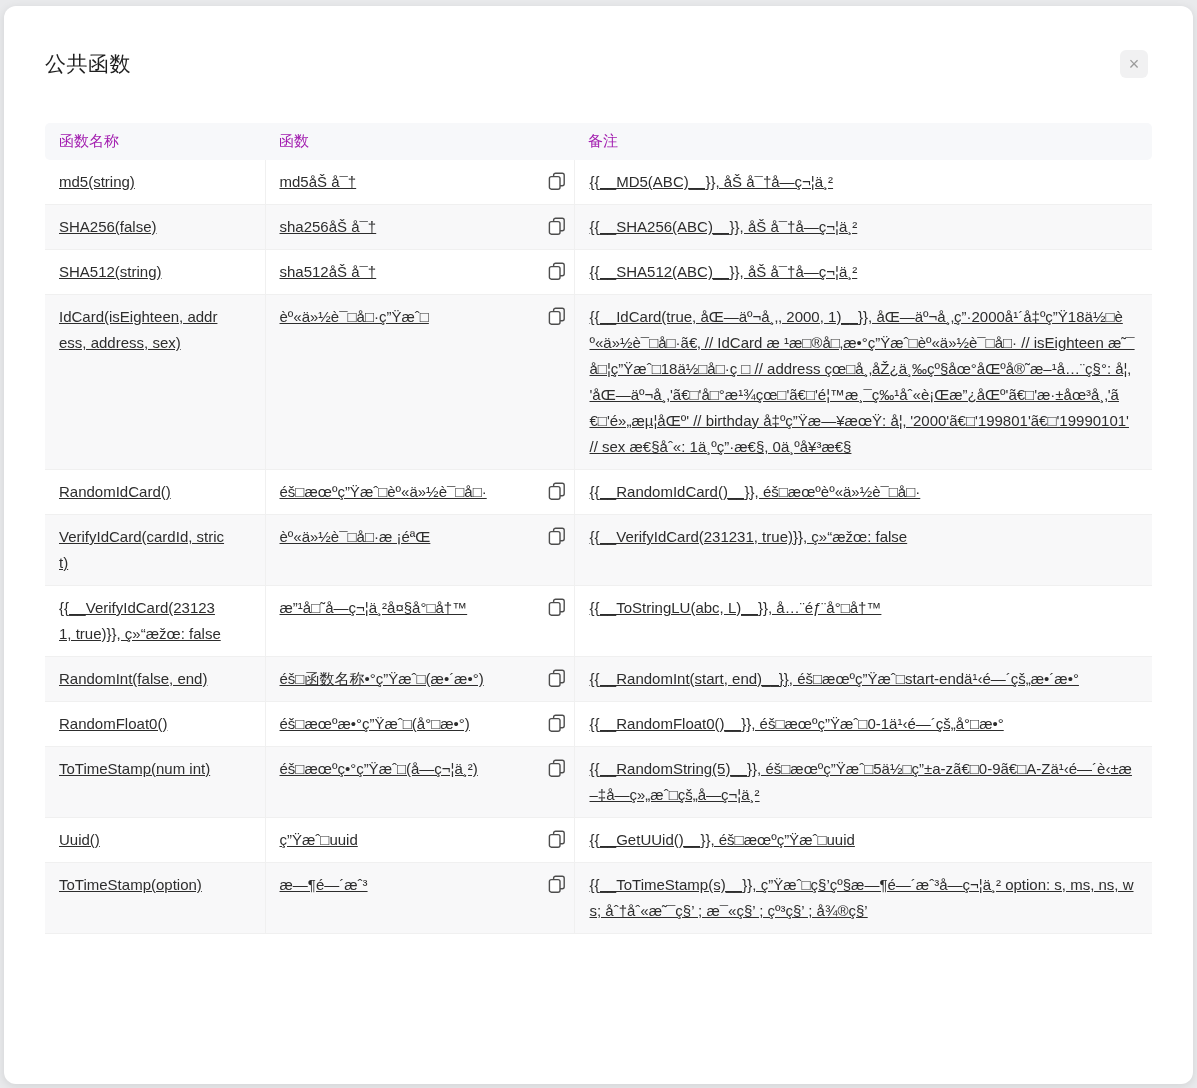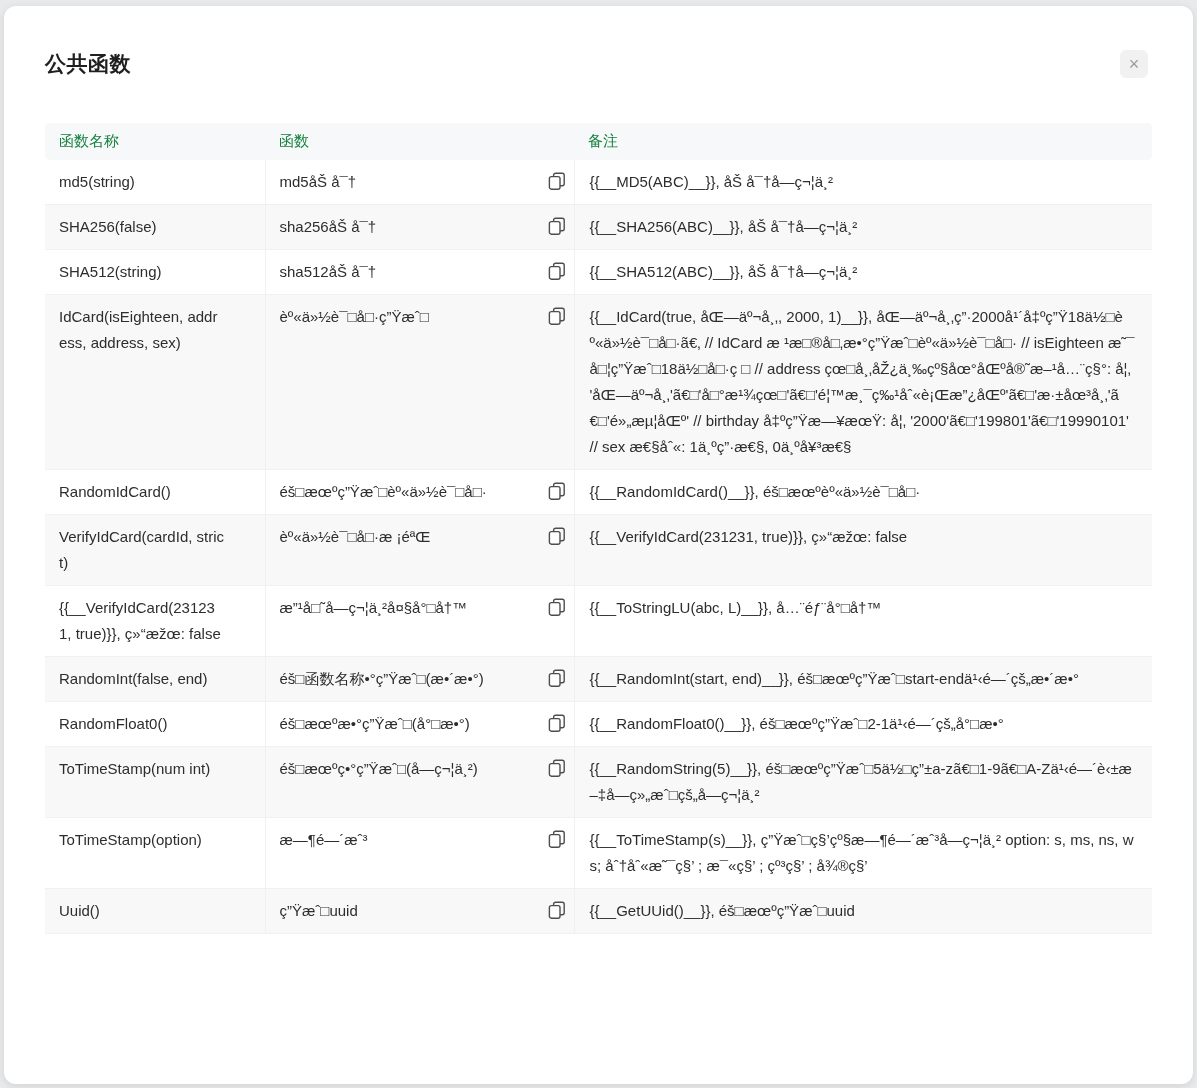--- a/index.html
+++ b/index.html
@@ -14,47 +14,48 @@
     font-family:"Liberation Sans","DejaVu Sans",sans-serif;
     overflow:hidden;
   }
   .modal-card{
     position:absolute;left:4px;right:4px;top:6px;bottom:4px;
     background:#ffffff;border-radius:12px;
     box-shadow:0 2px 10px rgba(0,0,0,.10);
   }
   .modal-inner{position:relative;padding:46px 41px 0 41px;height:100%;}
   .modal-title{
-    margin:0;font-size:21px;line-height:24px;font-weight:700;
+    margin:0;font-size:21px;line-height:24px;font-weight:400;
     color:var(--title-color);letter-spacing:.5px;
   }
   .close-btn{
     position:absolute;top:44px;right:45px;width:28px;height:28px;
     background:#f1f1f2;border-radius:6px;cursor:pointer;
     display:flex;align-items:center;justify-content:center;
   }
   .close-glyph{font-size:18px;line-height:1;color:#9b9b9b;}
   .table-wrap{margin-top:47px;}
   table.fn-table{
     width:1107px;border-collapse:collapse;table-layout:fixed;
     font-size:15px;color:var(--text-color);
   }
   .fn-table col.c1{width:220px;}
   .fn-table col.c2{width:309px;}
   .fn-table col.c3{width:578px;}
   .fn-table thead th{
     background:var(--header-bg);height:37px;padding:0 14px;
-    font-weight:400;text-align:left;color:#15803d;
+    font-weight:400;text-align:left;color:#a21caf;
   }
   .fn-table thead th:first-child{border-top-left-radius:5px;border-bottom-left-radius:5px;}
   .fn-table thead th:last-child{border-top-right-radius:5px;border-bottom-right-radius:5px;font-family:Liberation Mono, monospace;}
   .fn-table tbody td{
     padding:9px 14px;line-height:26px;vertical-align:top;
     border-bottom:1px solid var(--border);
     word-break:break-all;
+    text-decoration:underline;
   }
   .fn-table tbody td:not(:last-child){border-right:1px solid var(--border);}
   .fn-table tbody tr:nth-child(even){background:var(--stripe-bg);}
   td.c1{padding-right:40px !important;}
   td.func-cell{position:relative;padding-right:36px !important;}
   .copy-btn{
     position:absolute;right:8px;top:12px;width:18px;height:19px;
     cursor:pointer;display:inline-flex;
   }
   td.c3{padding-left:15px !important;}
@@ -203,63 +204,63 @@
             <td class="c1">RandomFloat0()</td>
             <td class="func-cell">
               <span>éš□æœºæ•°ç”Ÿæˆ□(å°□æ•°)</span>
               <span class="copy-btn">
                   <svg width="18" height="19" viewBox="0 0 18 19">
                     <rect x="5.6" y="1.2" width="10.6" height="12.6" rx="2" fill="none" stroke="#4d4d4d" stroke-width="1.4"></rect>
                     <rect x="1.4" y="4.6" width="10.6" height="12.6" rx="2" fill="#fff" stroke="#4d4d4d" stroke-width="1.4"></rect>
                   </svg>
                 </span>
             </td>
-            <td class="c3">{{__RandomFloat0()__}}, éš□æœºç”Ÿæˆ□2-1ä¹‹é—´çš„å°□æ•°</td>
+            <td class="c3">{{__RandomFloat0()__}}, éš□æœºç”Ÿæˆ□0-1ä¹‹é—´çš„å°□æ•°</td>
           </tr>
 
           <tr>
             <td class="c1">ToTimeStamp(num int)</td>
             <td class="func-cell">
               <span>éš□æœºç•°ç”Ÿæˆ□(å—ç¬¦ä¸²)</span>
               <span class="copy-btn">
                   <svg width="18" height="19" viewBox="0 0 18 19">
                     <rect x="5.6" y="1.2" width="10.6" height="12.6" rx="2" fill="none" stroke="#4d4d4d" stroke-width="1.4"></rect>
                     <rect x="1.4" y="4.6" width="10.6" height="12.6" rx="2" fill="#fff" stroke="#4d4d4d" stroke-width="1.4"></rect>
                   </svg>
                 </span>
             </td>
-            <td class="c3">{{__RandomString(5)__}}, éš□æœºç”Ÿæˆ□5ä½□ç”±a-zã€□1-9ã€□A-Zä¹‹é—´è‹±æ–‡å—ç»„æˆ□çš„å—ç¬¦ä¸²</td>
+            <td class="c3">{{__RandomString(5)__}}, éš□æœºç”Ÿæˆ□5ä½□ç”±a-zã€□0-9ã€□A-Zä¹‹é—´è‹±æ–‡å—ç»„æˆ□çš„å—ç¬¦ä¸²</td>
+          </tr>
+
+          <tr>
+            <td class="c1">Uuid()</td>
+            <td class="func-cell">
+              <span>ç”Ÿæˆ□uuid</span>
+              <span class="copy-btn">
+                  <svg width="18" height="19" viewBox="0 0 18 19">
+                    <rect x="5.6" y="1.2" width="10.6" height="12.6" rx="2" fill="none" stroke="#4d4d4d" stroke-width="1.4"></rect>
+                    <rect x="1.4" y="4.6" width="10.6" height="12.6" rx="2" fill="#fff" stroke="#4d4d4d" stroke-width="1.4"></rect>
+                  </svg>
+                </span>
+            </td>
+            <td class="c3">{{__GetUUid()__}}, éš□æœºç”Ÿæˆ□uuid</td>
           </tr>
 
           <tr>
             <td class="c1">ToTimeStamp(option)</td>
             <td class="func-cell">
               <span>æ—¶é—´æˆ³</span>
               <span class="copy-btn">
                   <svg width="18" height="19" viewBox="0 0 18 19">
                     <rect x="5.6" y="1.2" width="10.6" height="12.6" rx="2" fill="none" stroke="#4d4d4d" stroke-width="1.4"></rect>
                     <rect x="1.4" y="4.6" width="10.6" height="12.6" rx="2" fill="#fff" stroke="#4d4d4d" stroke-width="1.4"></rect>
                   </svg>
                 </span>
             </td>
             <td class="c3">{{__ToTimeStamp(s)__}}, ç”Ÿæˆ□ç§’çº§æ—¶é—´æˆ³å—ç¬¦ä¸² option: s, ms, ns, ws; åˆ†åˆ«æ˜¯ç§’ ; æ¯«ç§’ ; çº³ç§’ ; å¾®ç§’</td>
-          </tr>
-
-          <tr>
-            <td class="c1">Uuid()</td>
-            <td class="func-cell">
-              <span>ç”Ÿæˆ□uuid</span>
-              <span class="copy-btn">
-                  <svg width="18" height="19" viewBox="0 0 18 19">
-                    <rect x="5.6" y="1.2" width="10.6" height="12.6" rx="2" fill="none" stroke="#4d4d4d" stroke-width="1.4"></rect>
-                    <rect x="1.4" y="4.6" width="10.6" height="12.6" rx="2" fill="#fff" stroke="#4d4d4d" stroke-width="1.4"></rect>
-                  </svg>
-                </span>
-            </td>
-            <td class="c3">{{__GetUUid()__}}, éš□æœºç”Ÿæˆ□uuid</td>
           </tr>
 
         </tbody>
       </table>
     </div>
 
   </div>
 </div>
 
 </body></html>

